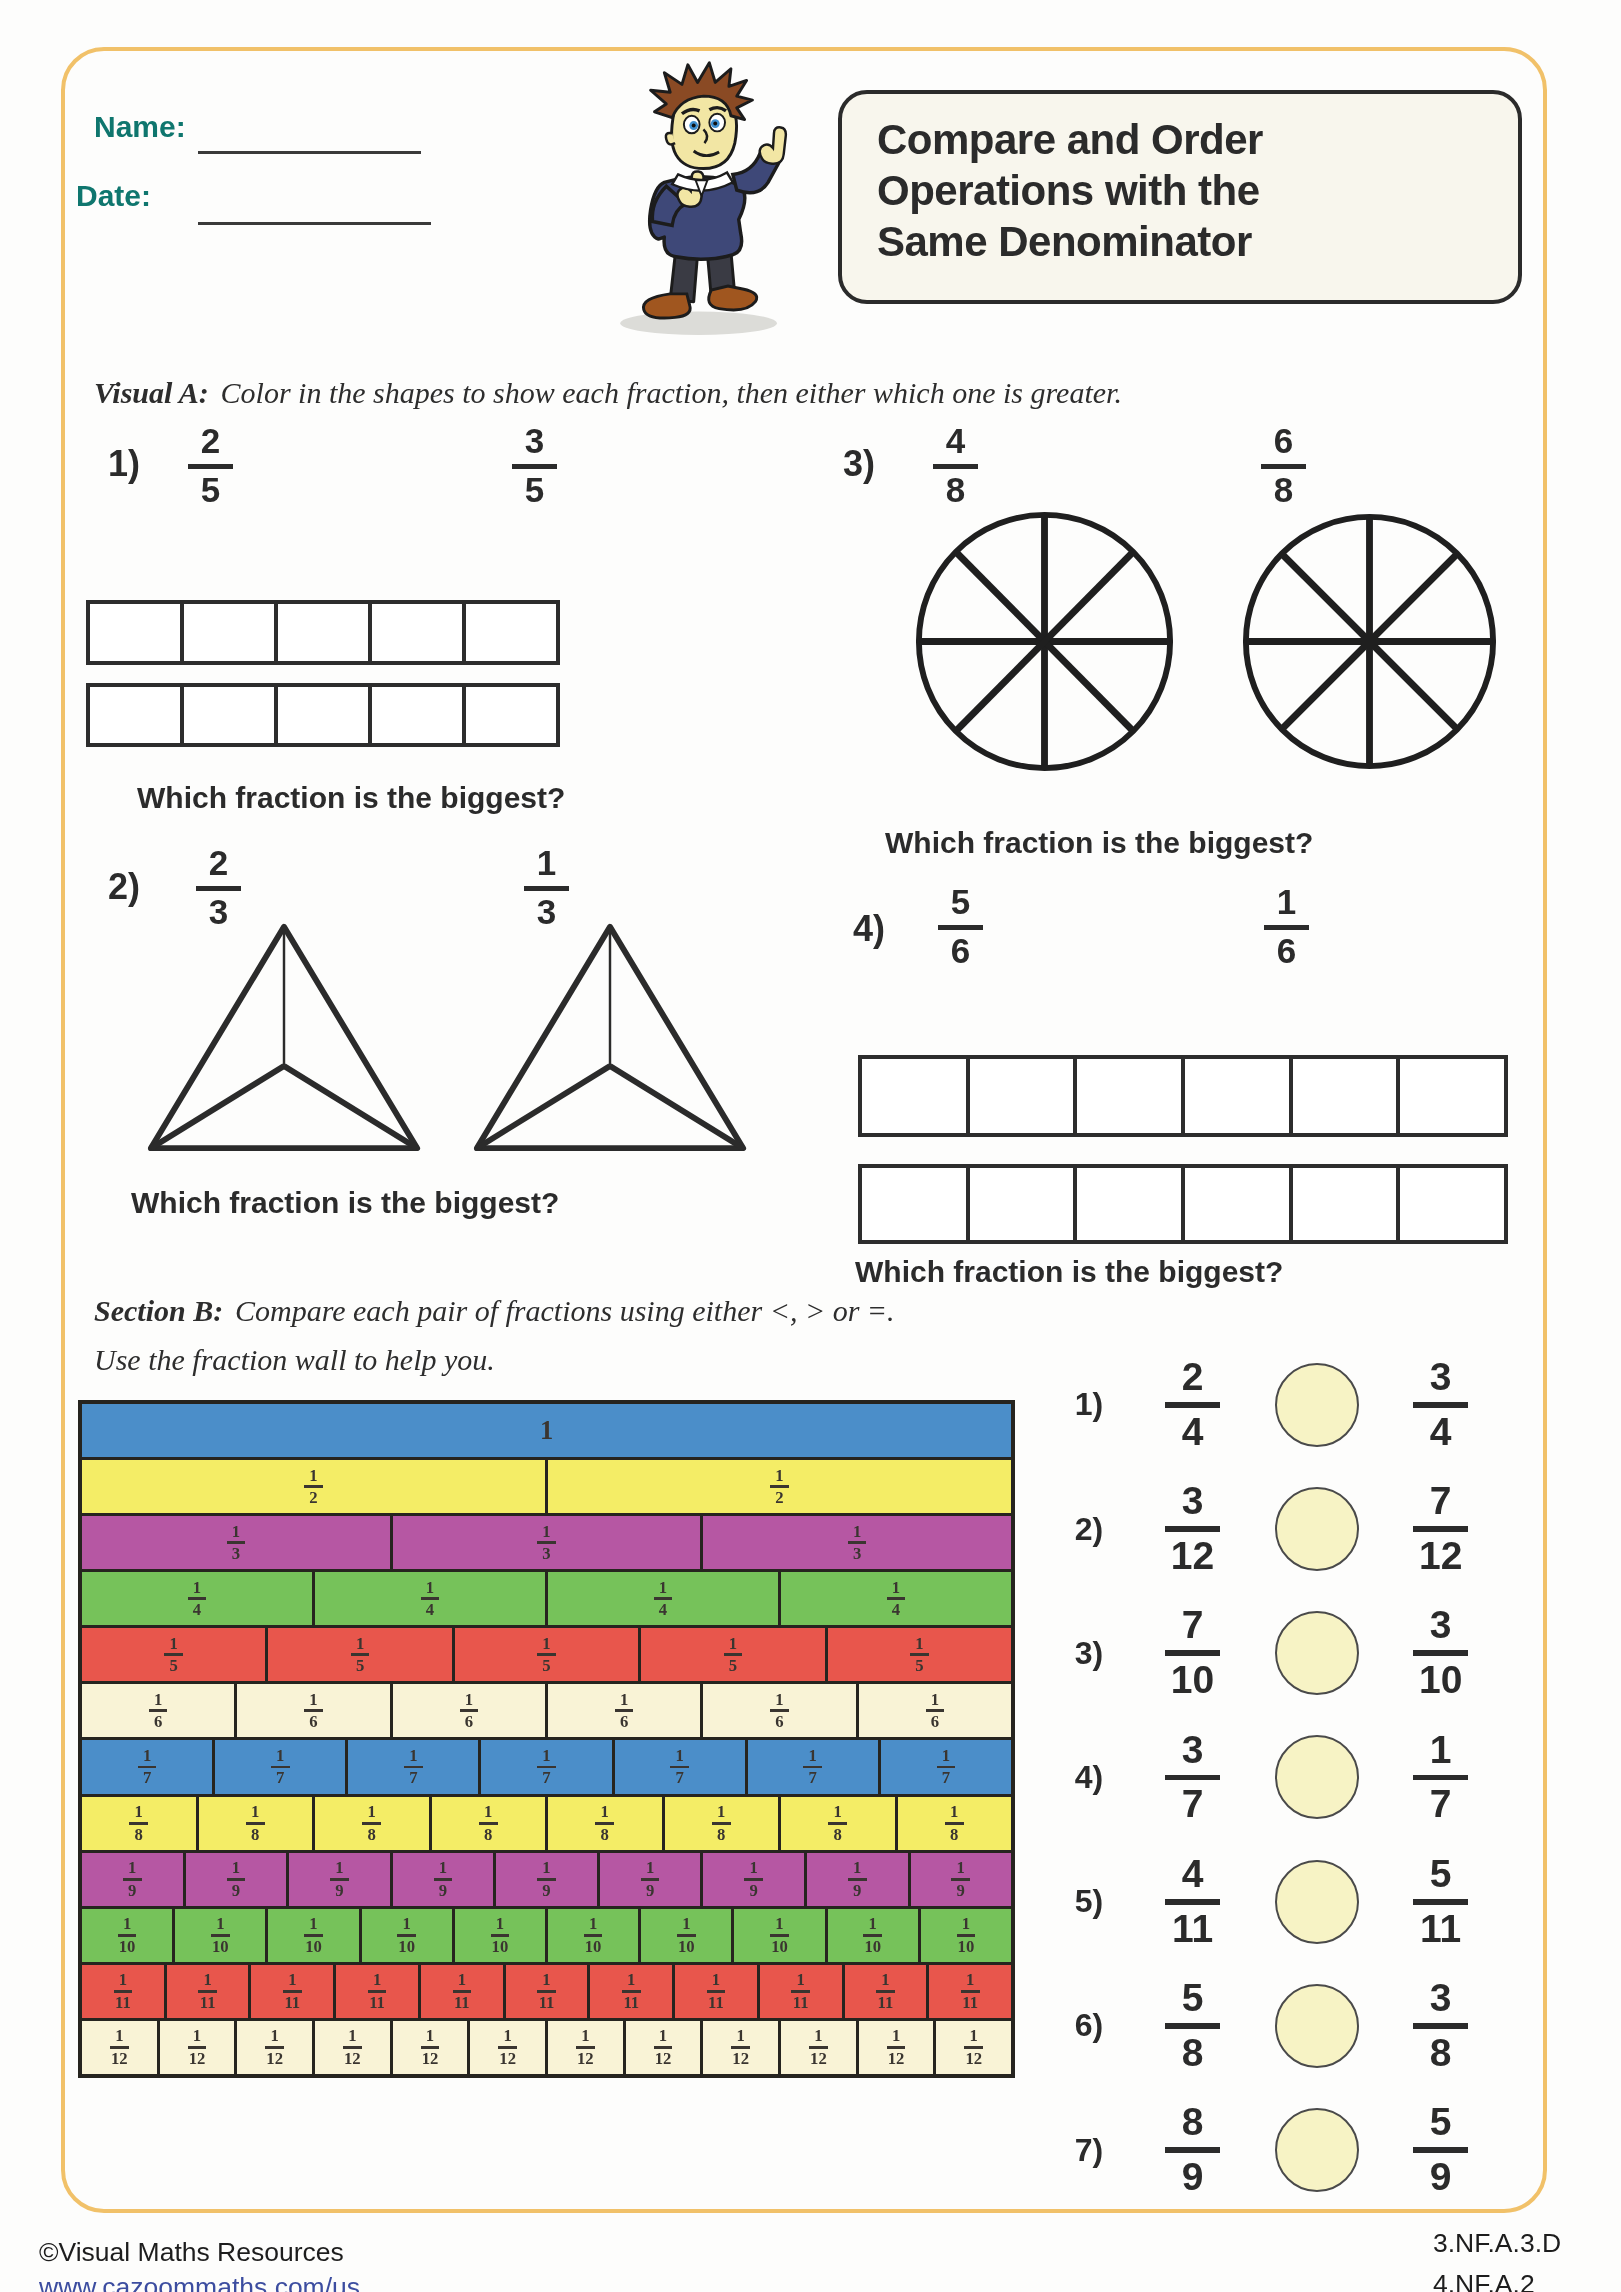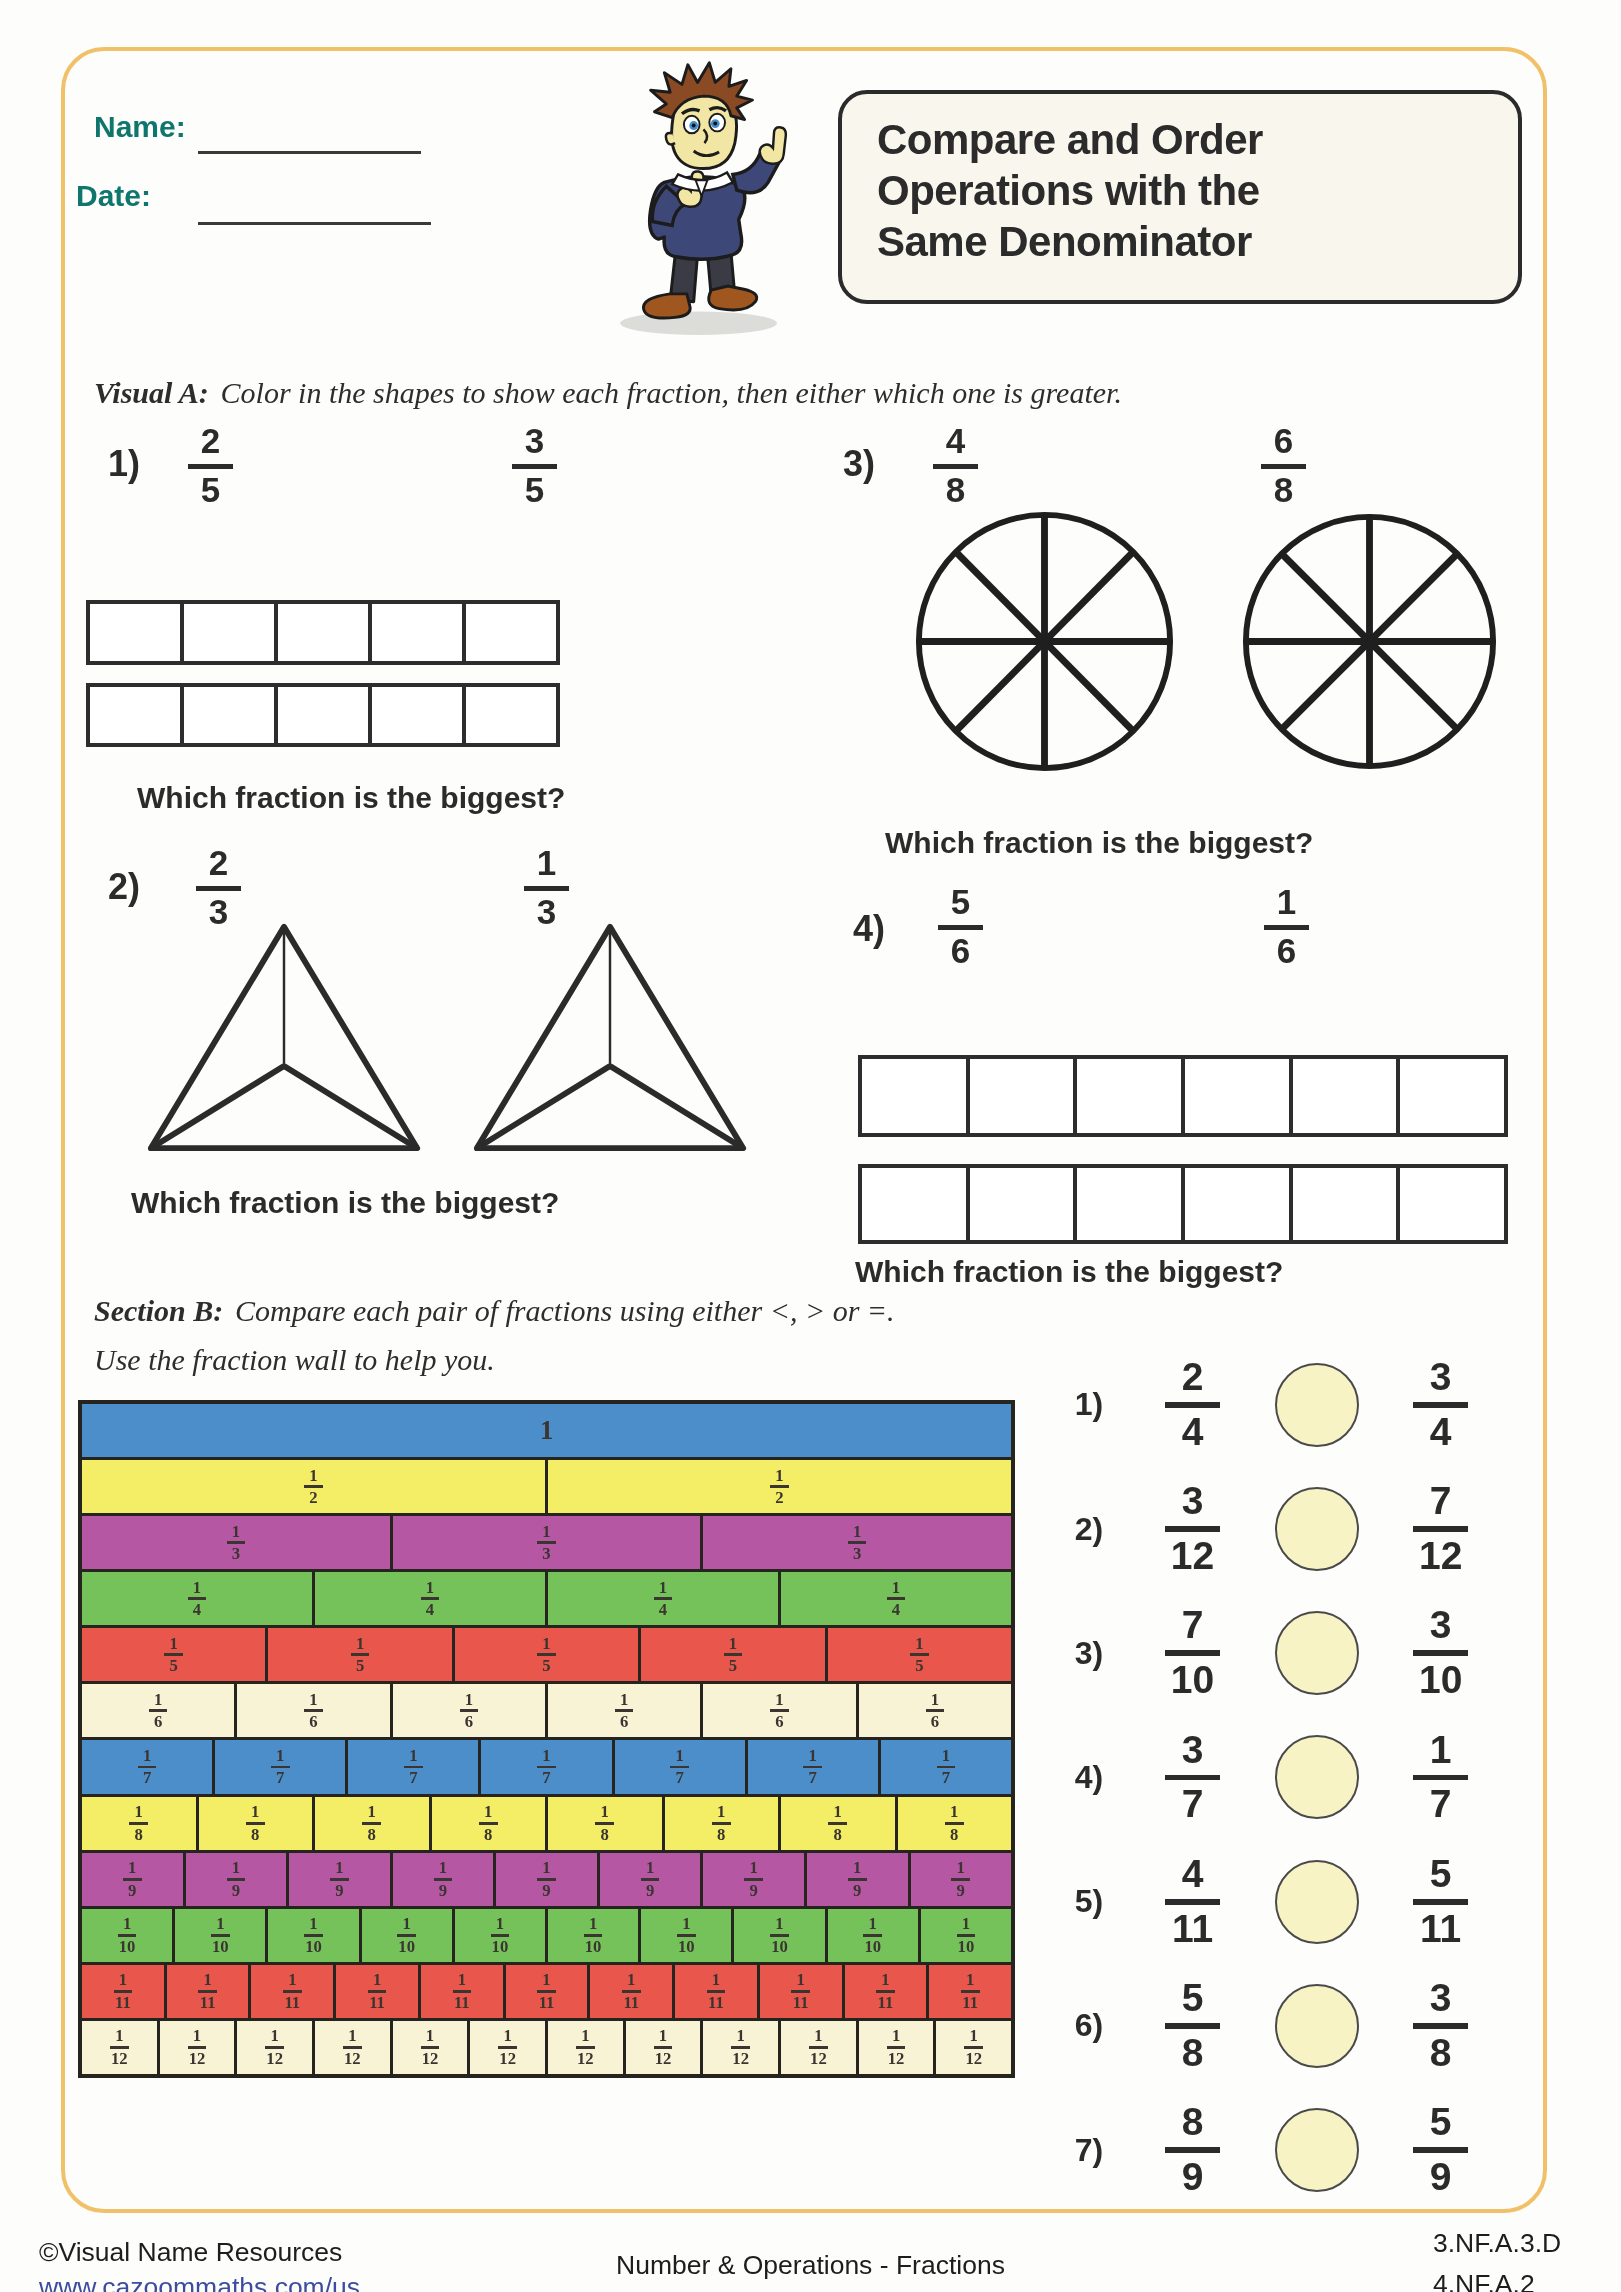--- a/index.html
+++ b/index.html
@@ -922,21 +922,20 @@
         <span class="cmp-fbox">
           <span class="cmp-frac">
             <span class="num">5</span>
             <span class="fbar5"></span>
             <span class="den">9</span>
           </span>
         </span>
       </div>
     </div>
 
-  <div class="footer-copy">©Visual Name Resources</div>
+  <div class="footer-copy">©Visual Maths Resources</div>
   <div class="footer-link">www.cazoommaths.com/us</div>
-  <div class="footer-center">Number &amp; Operations - Fractions</div>
   <div class="footer-standards">
     <div>3.NF.A.3.D</div>
     <div>4.NF.A.2</div>
   </div>
 </div>
 
 
 </body></html>

